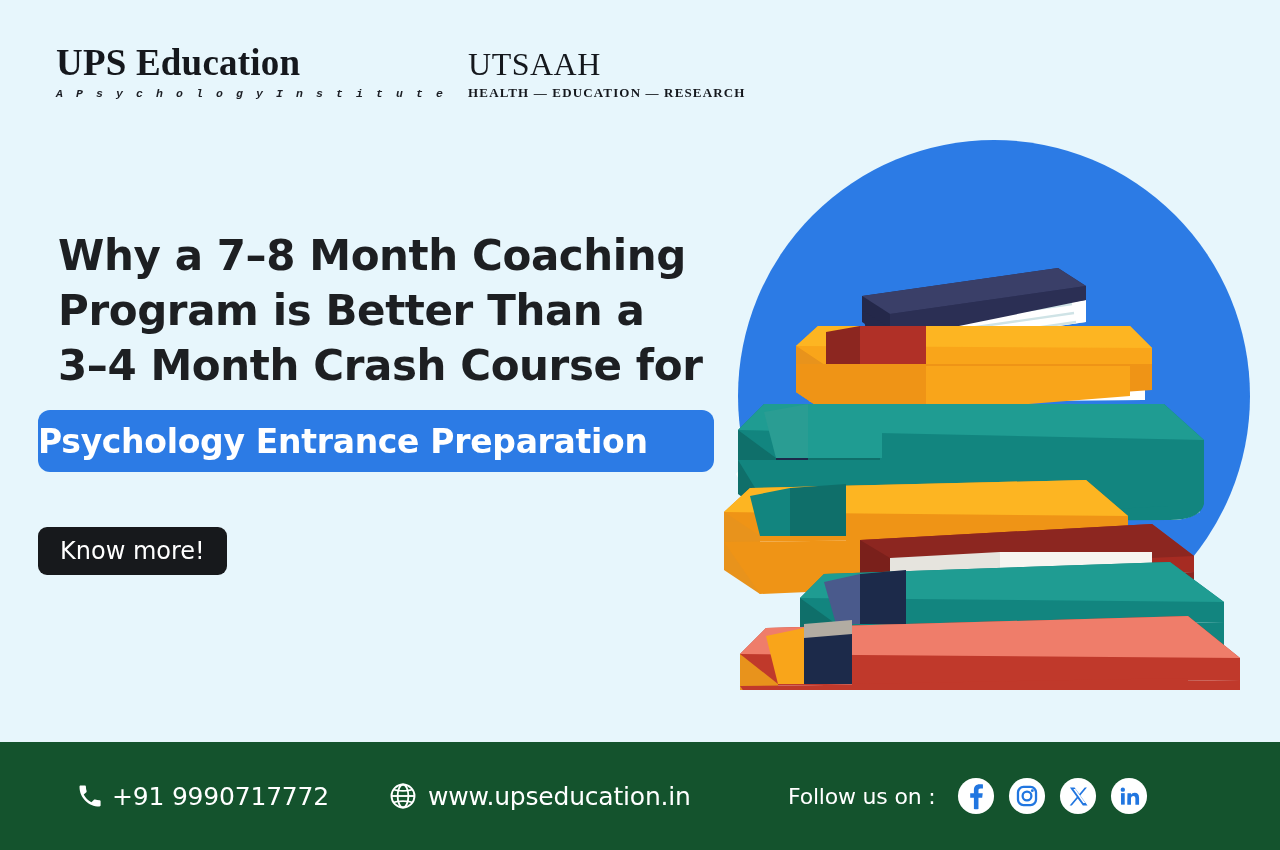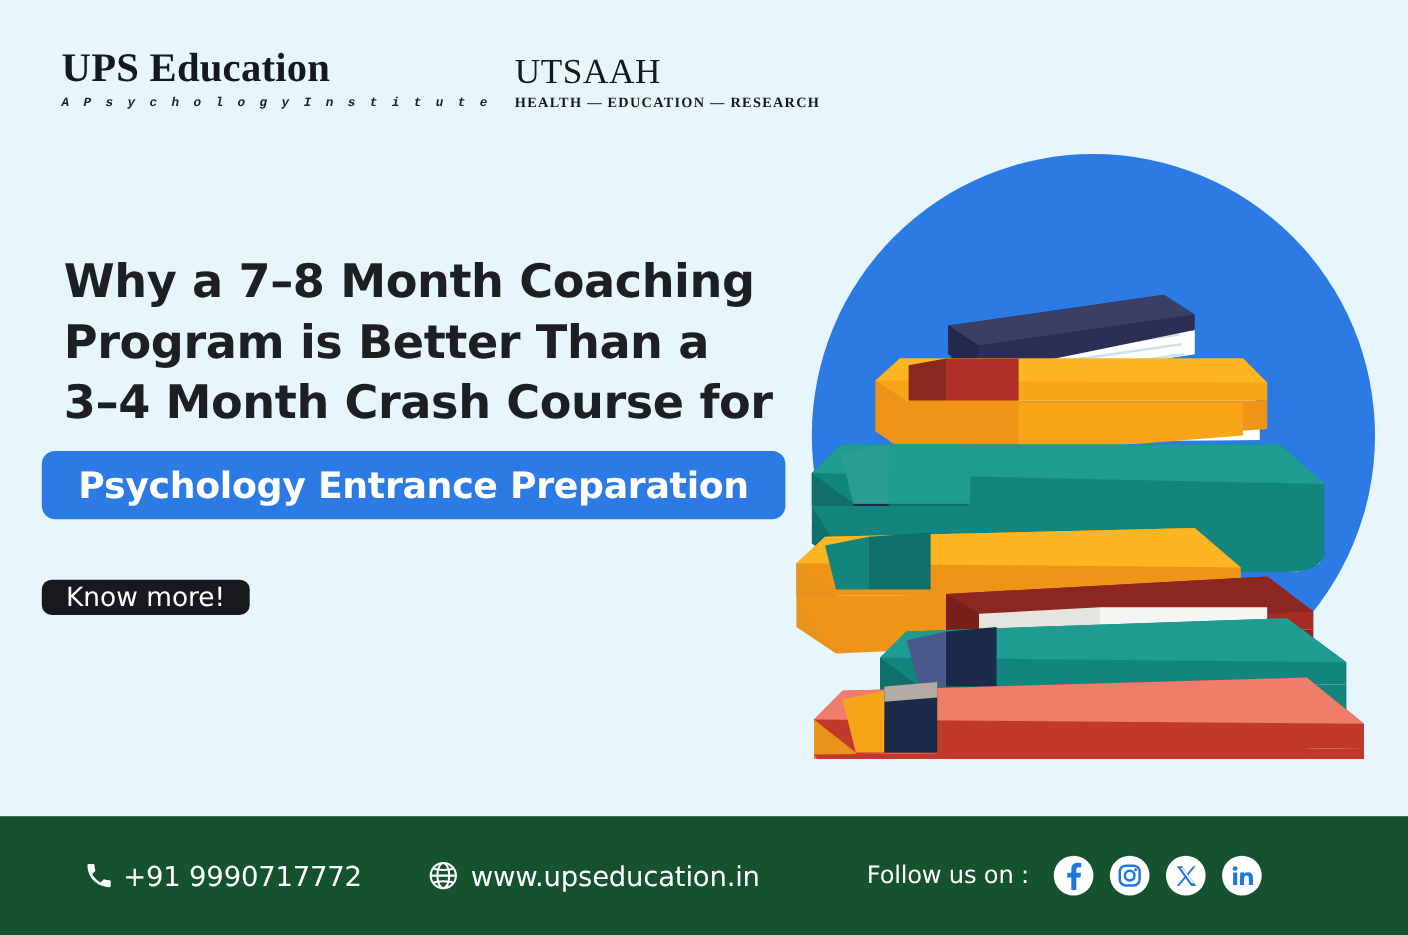--- a/index.html
+++ b/index.html
@@ -65,32 +65,32 @@
     font-family: "DejaVu Sans", sans-serif;
     font-size: 42px; font-weight: 700; color: #1d1f22;
     line-height: 55px; letter-spacing: -0.4px; white-space: nowrap;
   }
 
   
   .highlight-pill {
     position: absolute; left: 38px; top: 410px;
     width: 676px; height: 62px;
     background: #2c7be5; border-radius: 12px;
-    display: flex; align-items: center; justify-content: center;
+    display: flex; align-items: center; 
   }
   .highlight-text {
     font-family: "DejaVu Sans", sans-serif;
     font-size: 33px; font-weight: 700; color: #ffffff;
     letter-spacing: -0.3px; white-space: nowrap;
   }
 
   
   .know-btn {
     position: absolute; left: 38px; top: 527px;
-    height: 32px; padding: 0 22px;
+    height: 48px; padding: 0 22px;
     background: #17191c; border-radius: 9px;
     display: flex; align-items: center; justify-content: center;
     cursor: pointer; border: none;
   }
   .know-btn span {
     font-family: "DejaVu Sans", sans-serif;
     font-size: 24px; font-weight: 500; color: #ffffff;
     letter-spacing: 0px; white-space: nowrap;
   }
 

